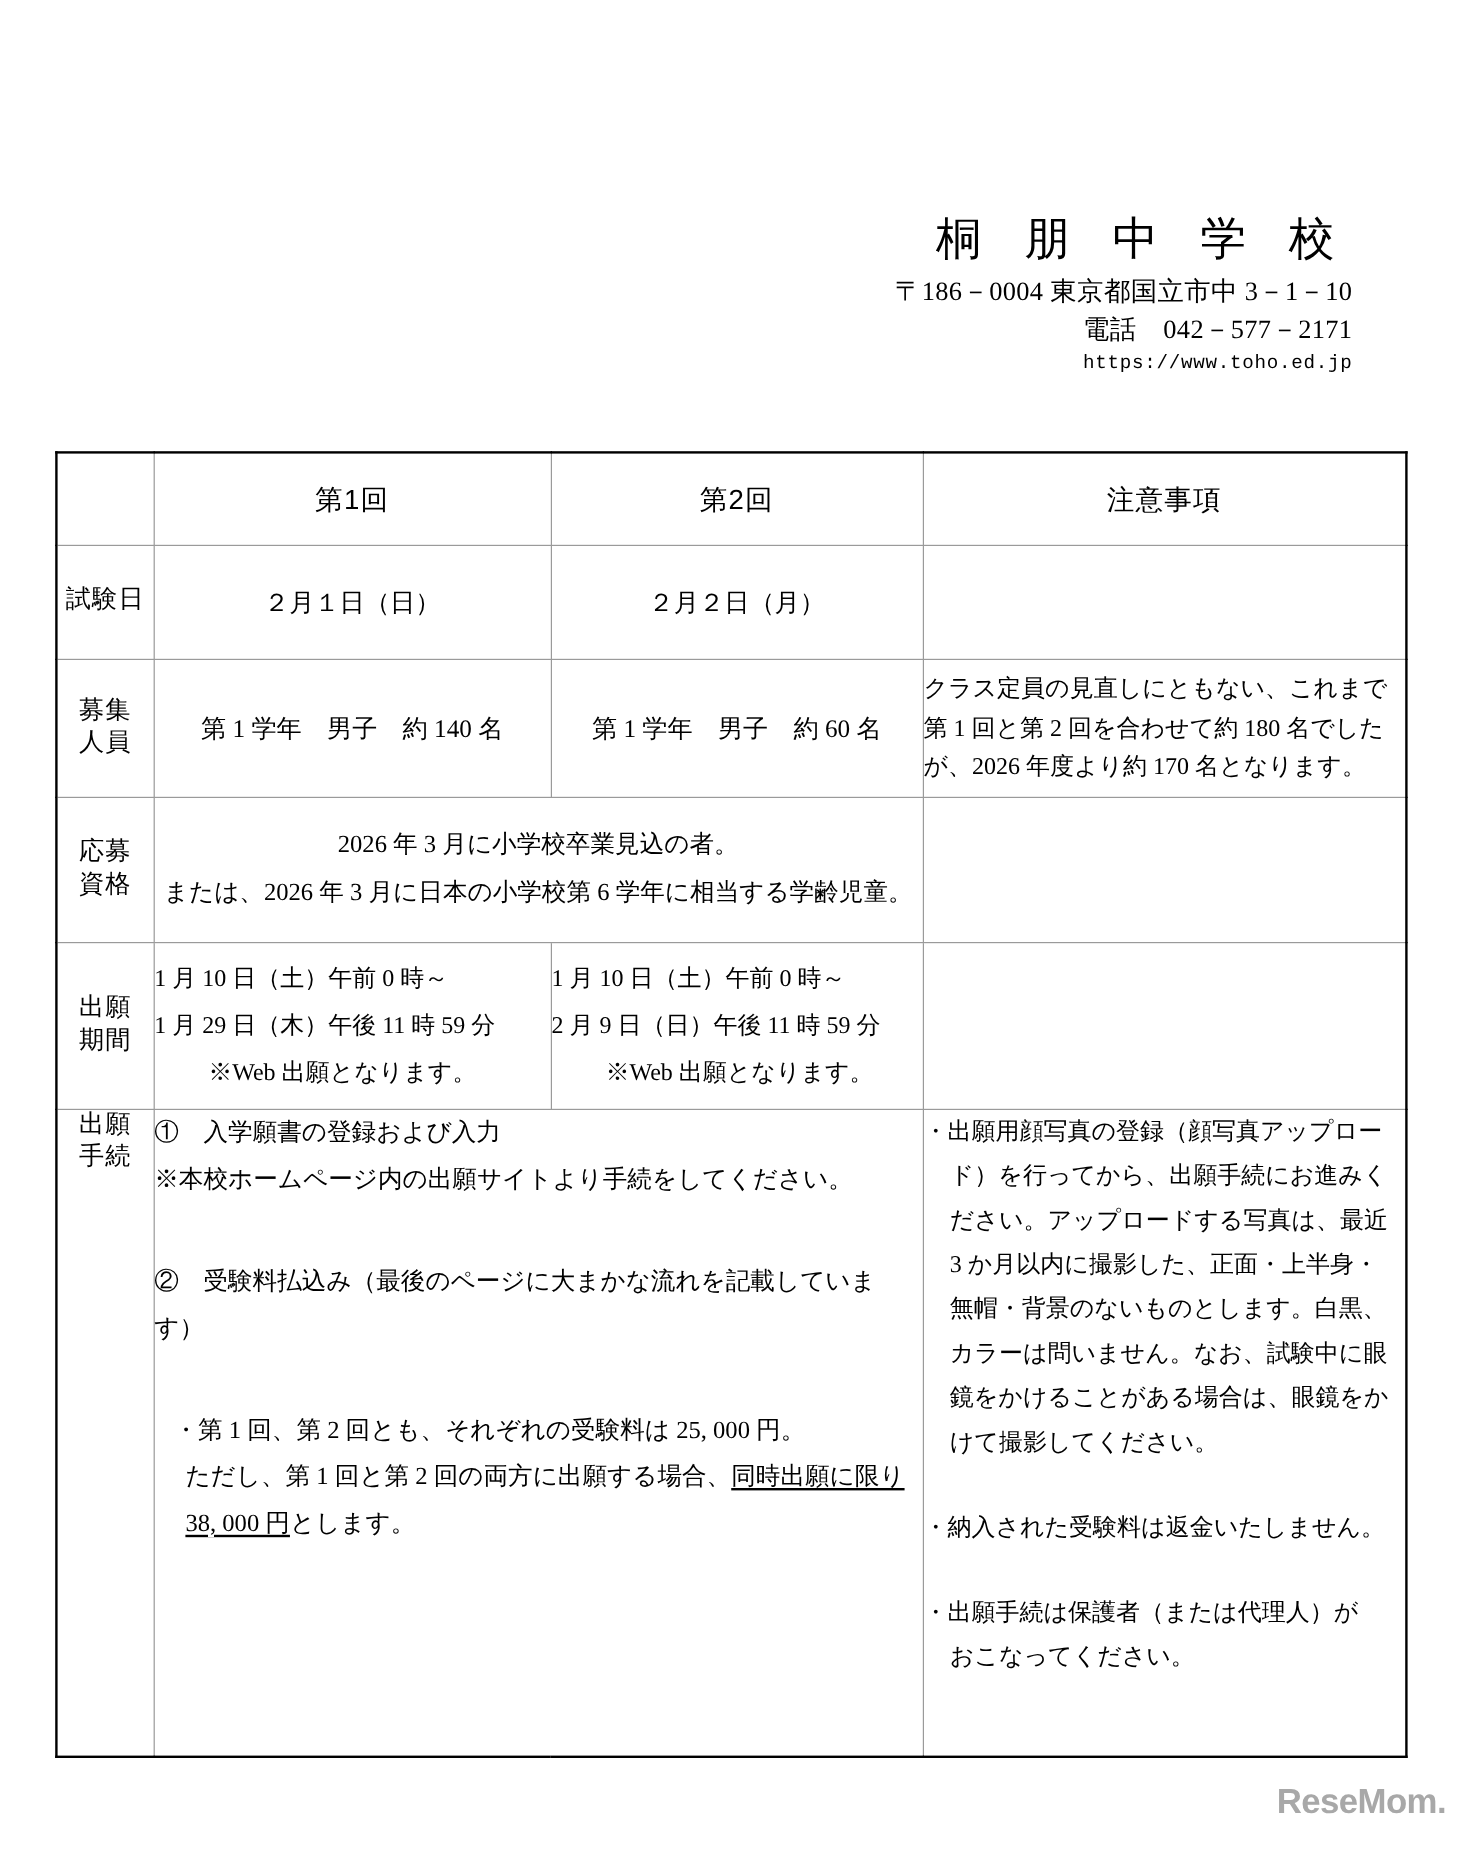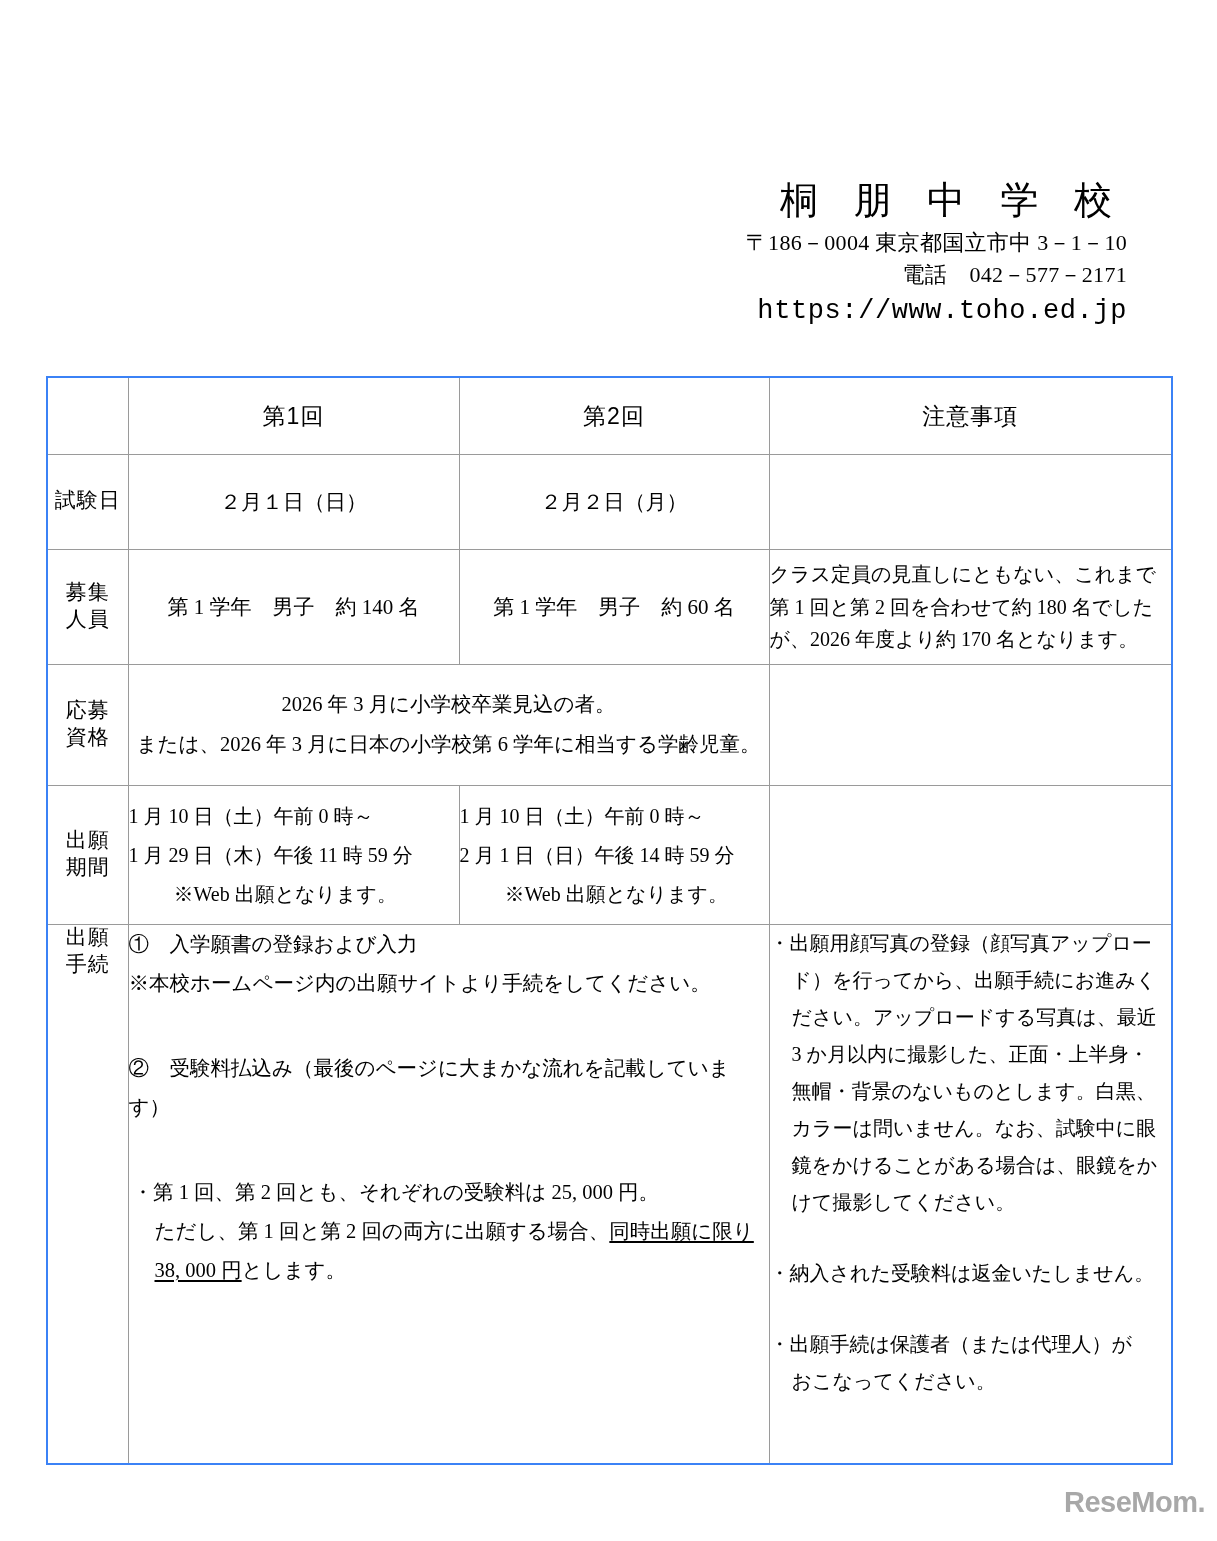--- a/index.html
+++ b/index.html
@@ -62,21 +62,21 @@
     line-height: 1.48;
     letter-spacing: 0.3px;
     margin-top: 4px;
   }
   .school-tel {
     font-size: 22px;
     line-height: 1.48;
     letter-spacing: 0.3px;
   }
   .school-url {
-    font-size: 27px;
+    font-size: 16px;
     line-height: 1.48;
     letter-spacing: 0.6px;
     font-family: "Liberation Mono", "DejaVu Sans Mono", monospace;
   }
 
   
   .req-table {
     position: absolute;
     left: 46px;
     top: 376px;
@@ -85,21 +85,21 @@
     table-layout: fixed;
   }
   .req-table td,
   .req-table th {
     border: 1px solid #9a9a9a;
     vertical-align: middle;
     padding: 0;
     font-weight: normal;
   }
   .req-table {
-    border: 2px solid #3b82f6;
+    border: 2px solid #000000;
   }
 
   col.c-label { width: 81px; }
   col.c-first { width: 331px; }
   col.c-second { width: 310px; }
   col.c-notes  { width: 403px; }
 
   .row-label {
     text-align: center;
     font-family: Liberation Mono, monospace;
@@ -156,21 +156,21 @@
 
   
   .proc-left {
     padding: 60px 18px 0 22px;
     font-size: 20.5px;
     line-height: 1.9;
   }
   .proc-left .block { margin-bottom: 46px; }
   .proc-left .block:last-child { margin-bottom: 0; }
   .proc-left .sub { }
-  .proc-left .dot-line { padding-left: 4px; }
+  .proc-left .dot-line { padding-left: 16px; }
   .proc-left .hang { padding-left: 26px; }
   .uline { text-decoration: underline; text-underline-offset: 3px; }
 
   
   .proc-right {
     padding: 42px 16px 0 14px;
     font-size: 20px;
     line-height: 1.85;
   }
   .proc-right .note { margin-bottom: 34px; }
@@ -264,21 +264,21 @@
           <div>出願</div>
           <div>期間</div>
         </td>
         <td class="period-cell">
           <div>1 月 10 日（土）午前 0 時～</div>
           <div>1 月 29 日（木）午後 11 時 59 分</div>
           <div class="indent">※Web 出願となります。</div>
         </td>
         <td class="period-cell">
           <div>1 月 10 日（土）午前 0 時～</div>
-          <div>2 月 1 日（日）午後 14 時 59 分</div>
+          <div>2 月 9 日（日）午後 11 時 59 分</div>
           <div class="indent">※Web 出願となります。</div>
         </td>
         <td class="cell"></td>
       </tr>
 
       <tr class="r-proc">
         <td class="row-label">
           <div>出願</div>
           <div>手続</div>
         </td>

